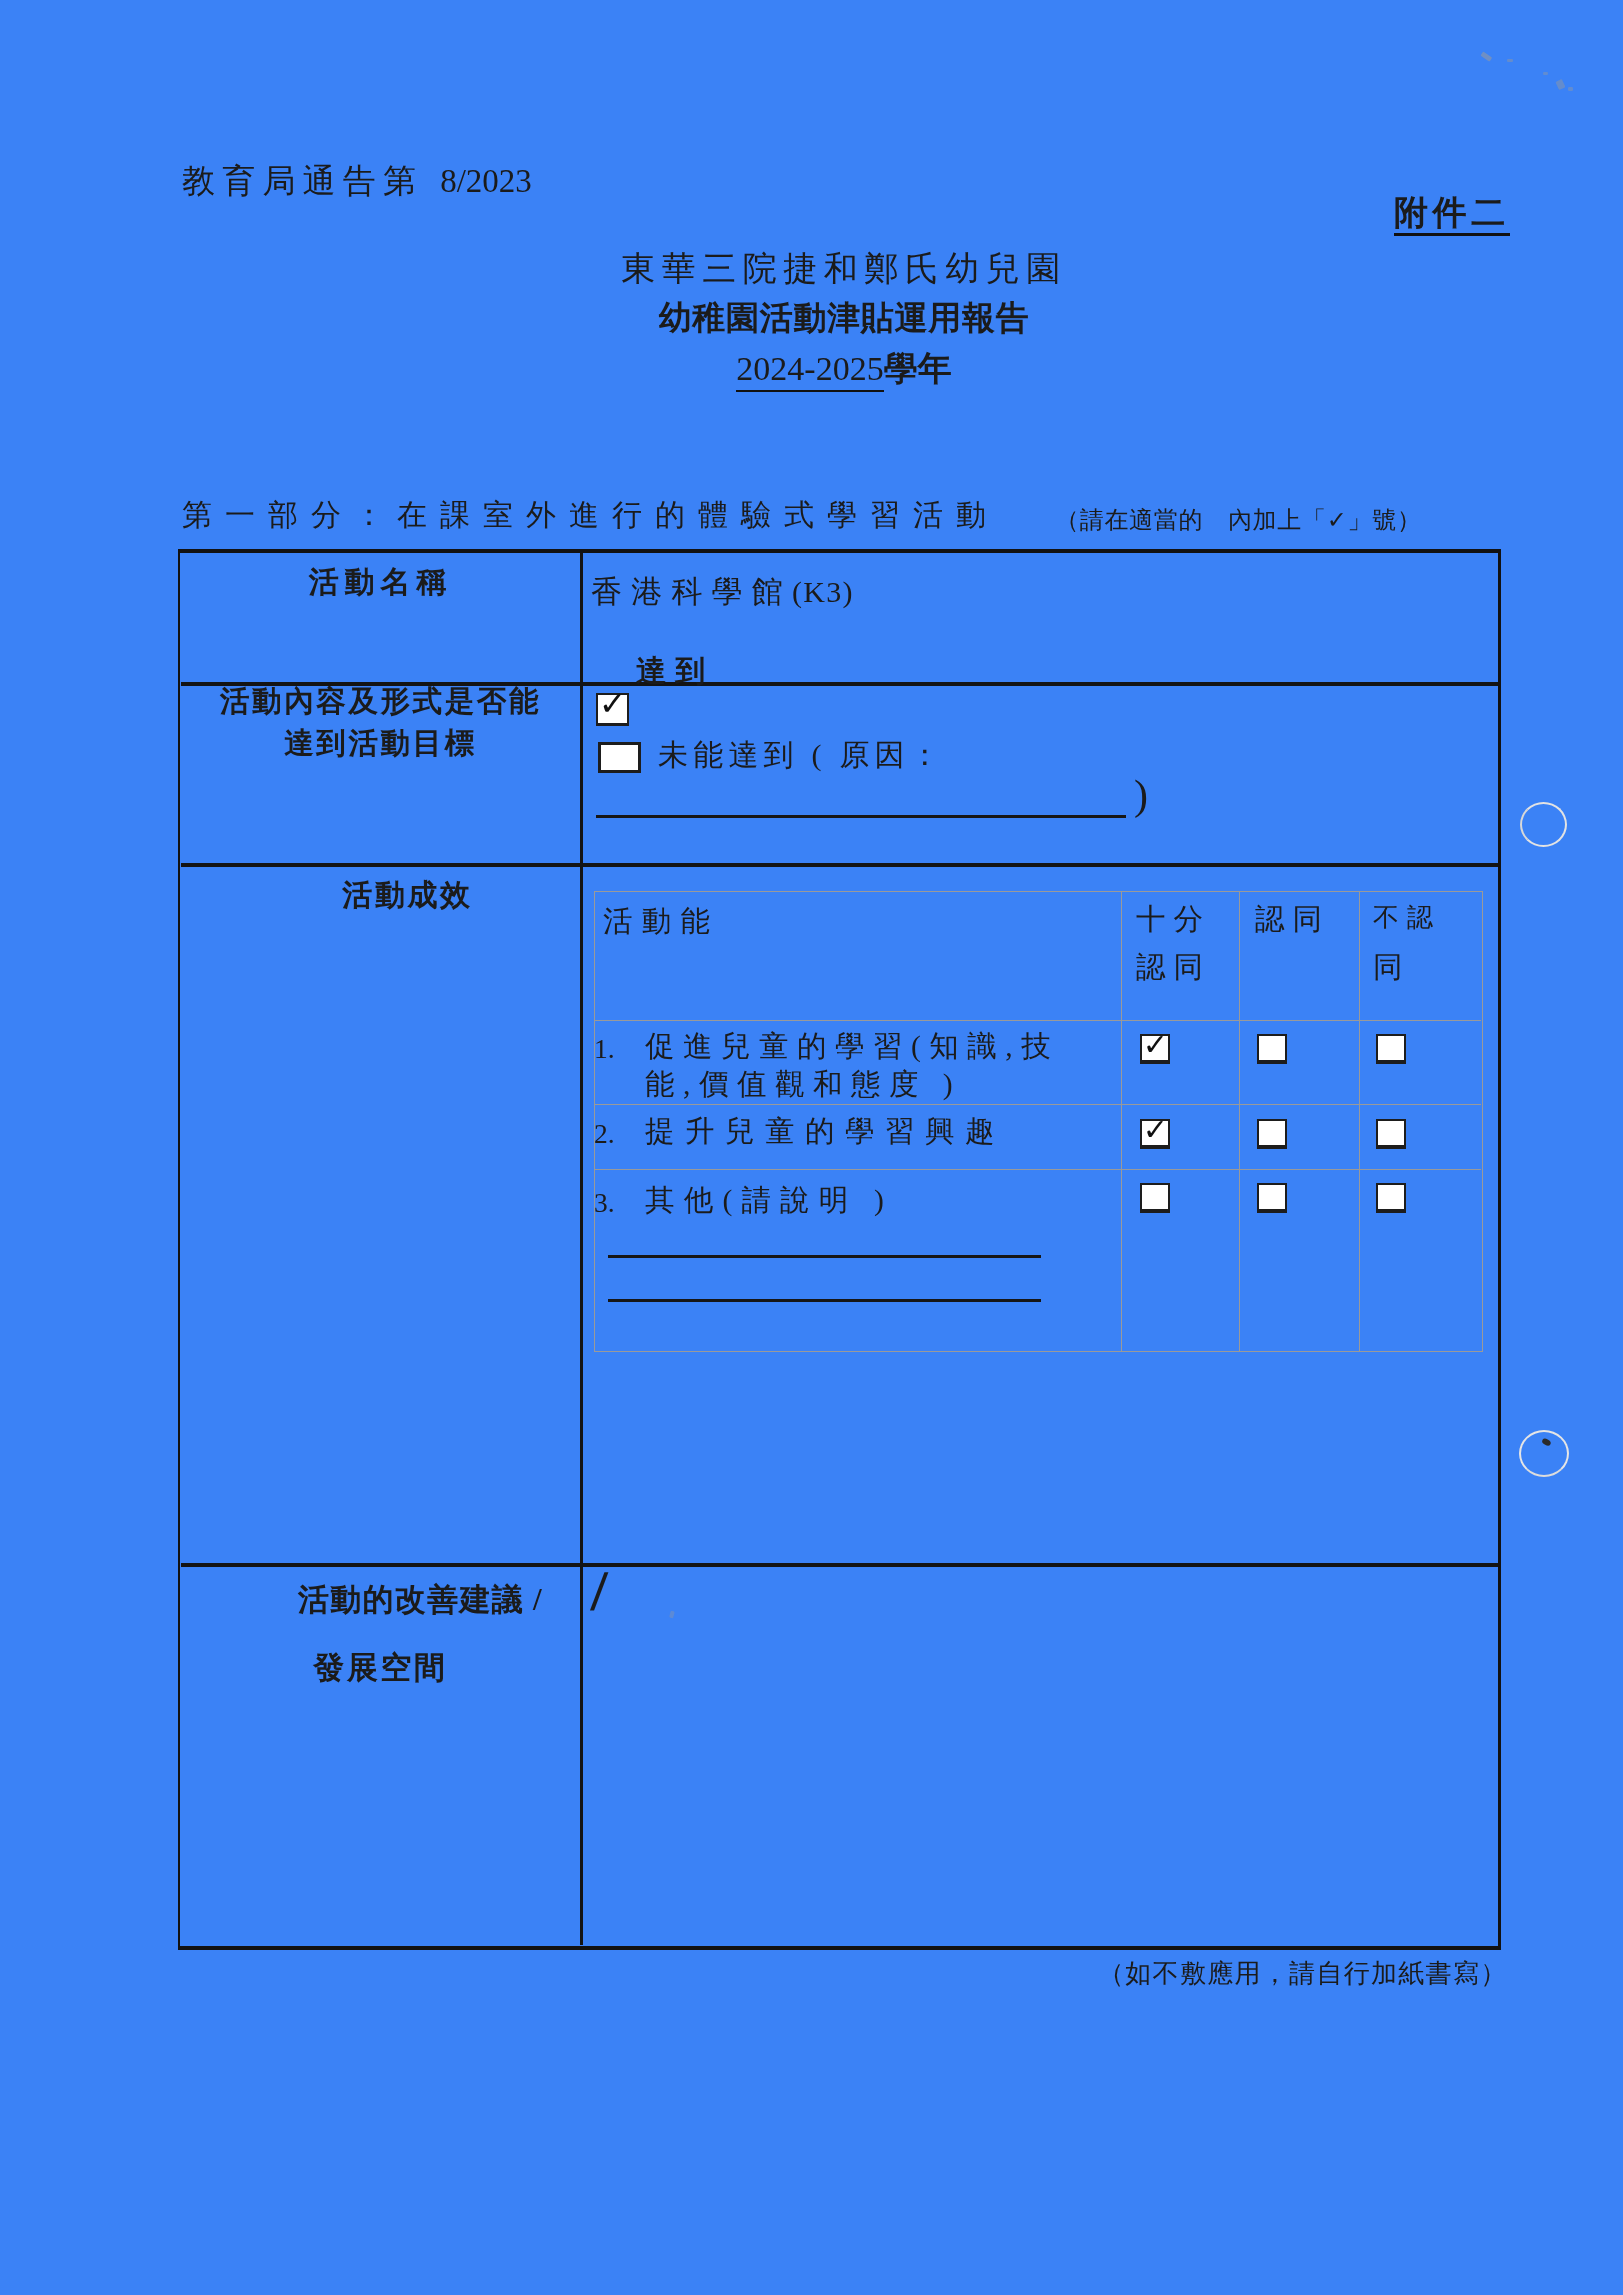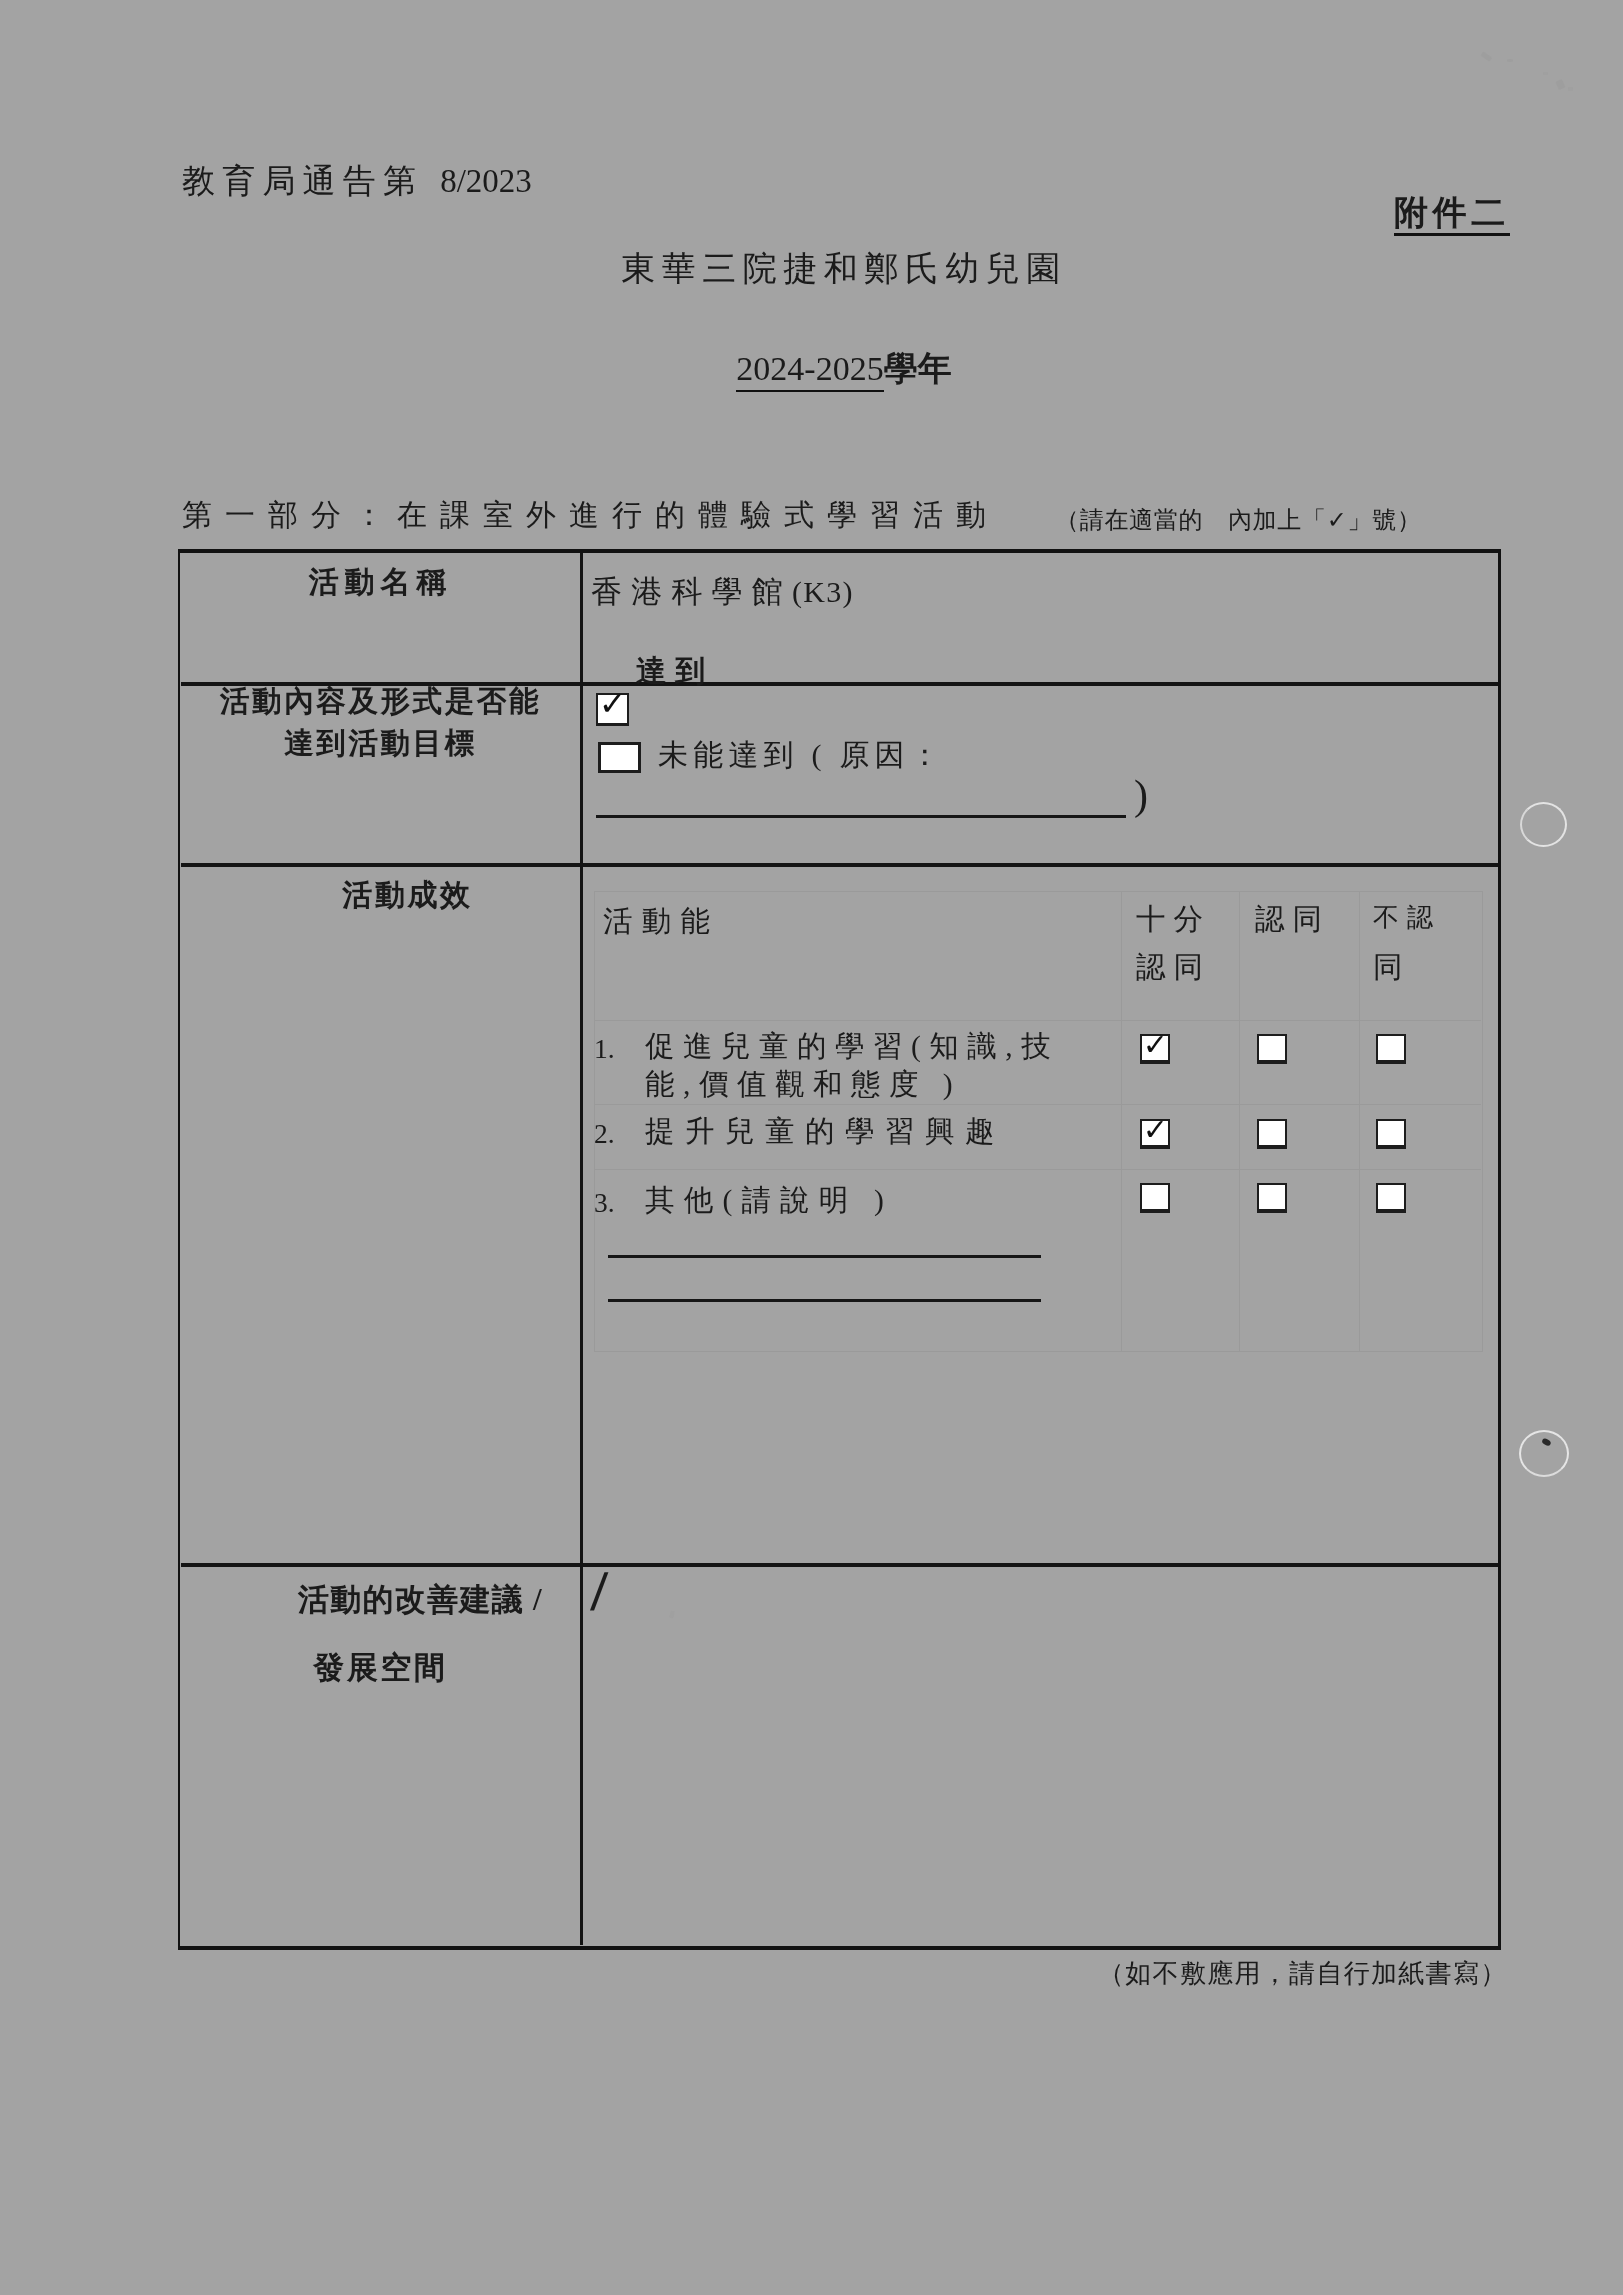--- a/index.html
+++ b/index.html
@@ -1,17 +1,17 @@
 <!DOCTYPE html>
 <html style="font-size:10.5px"><head>
 <meta charset="utf-8">
 <style>
   html,body{margin:0;padding:0;background:#e8e8e8;}
   #page{
-    position:relative; width:1623px; height:2295px; background:#a3a3a3;
+    position:relative; width:1623px; height:2295px; background:#3b82f6;
     font-family:"Liberation Serif","DejaVu Serif",serif; color:#1b1b1b;
     overflow:hidden;
   }
   .abs{position:absolute; white-space:nowrap; line-height:1;}
   .b{font-weight:bold;}
   .center{text-align:center;}
   
   .line{position:absolute; background:#141414;}
   .gline{position:absolute; background:#9a9a9a;}
   #outer-table{
@@ -38,20 +38,21 @@
 
 <div id="page">
 
   <div class="abs" style="left:182px; top:165px; font-size:33px;">
     <span style="letter-spacing:7.2px;">教育局通告第</span><span style="display:inline-block; width:17px;"></span><span>8/2023</span>
   </div>
 
   <div class="abs b" style="left:1394px; top:196px; font-size:34px; letter-spacing:4.6px; border-bottom:3.3px solid #111; padding-bottom:3px;">附件二</div>
 
   <div class="abs center" style="left:65px; top:252px; width:1558px; font-size:34px; letter-spacing:6.5px;">東華三院捷和鄭氏幼兒園</div>
+  <div class="abs center b" style="left:65px; top:302px; width:1558px; font-size:33px; letter-spacing:0.7px;">幼稚園活動津貼運用報告</div>
   <div class="abs center" style="left:65px; top:352px; width:1558px; font-size:34px;">
     <span style="border-bottom:2.6px solid #111; padding-bottom:3.3px;">2024-2025</span><span class="b">學年</span>
   </div>
 
   <div class="abs" style="left:182px; top:500px; font-size:30px; letter-spacing:13px;">第一部分：在課室外進行的體驗式學習活動</div>
   <div class="abs" style="left:1055px; top:508px; font-size:24px; letter-spacing:0.7px;">（請在適當的　內加上「✓」號）</div>
 
   <div id="outer-table"></div>
   <div class="line" style="left:580px; top:553px; width:2.6px; height:1392px;"></div>
   <div class="line" style="left:181px; top:682px; width:1317px; height:3.9px;"></div>

